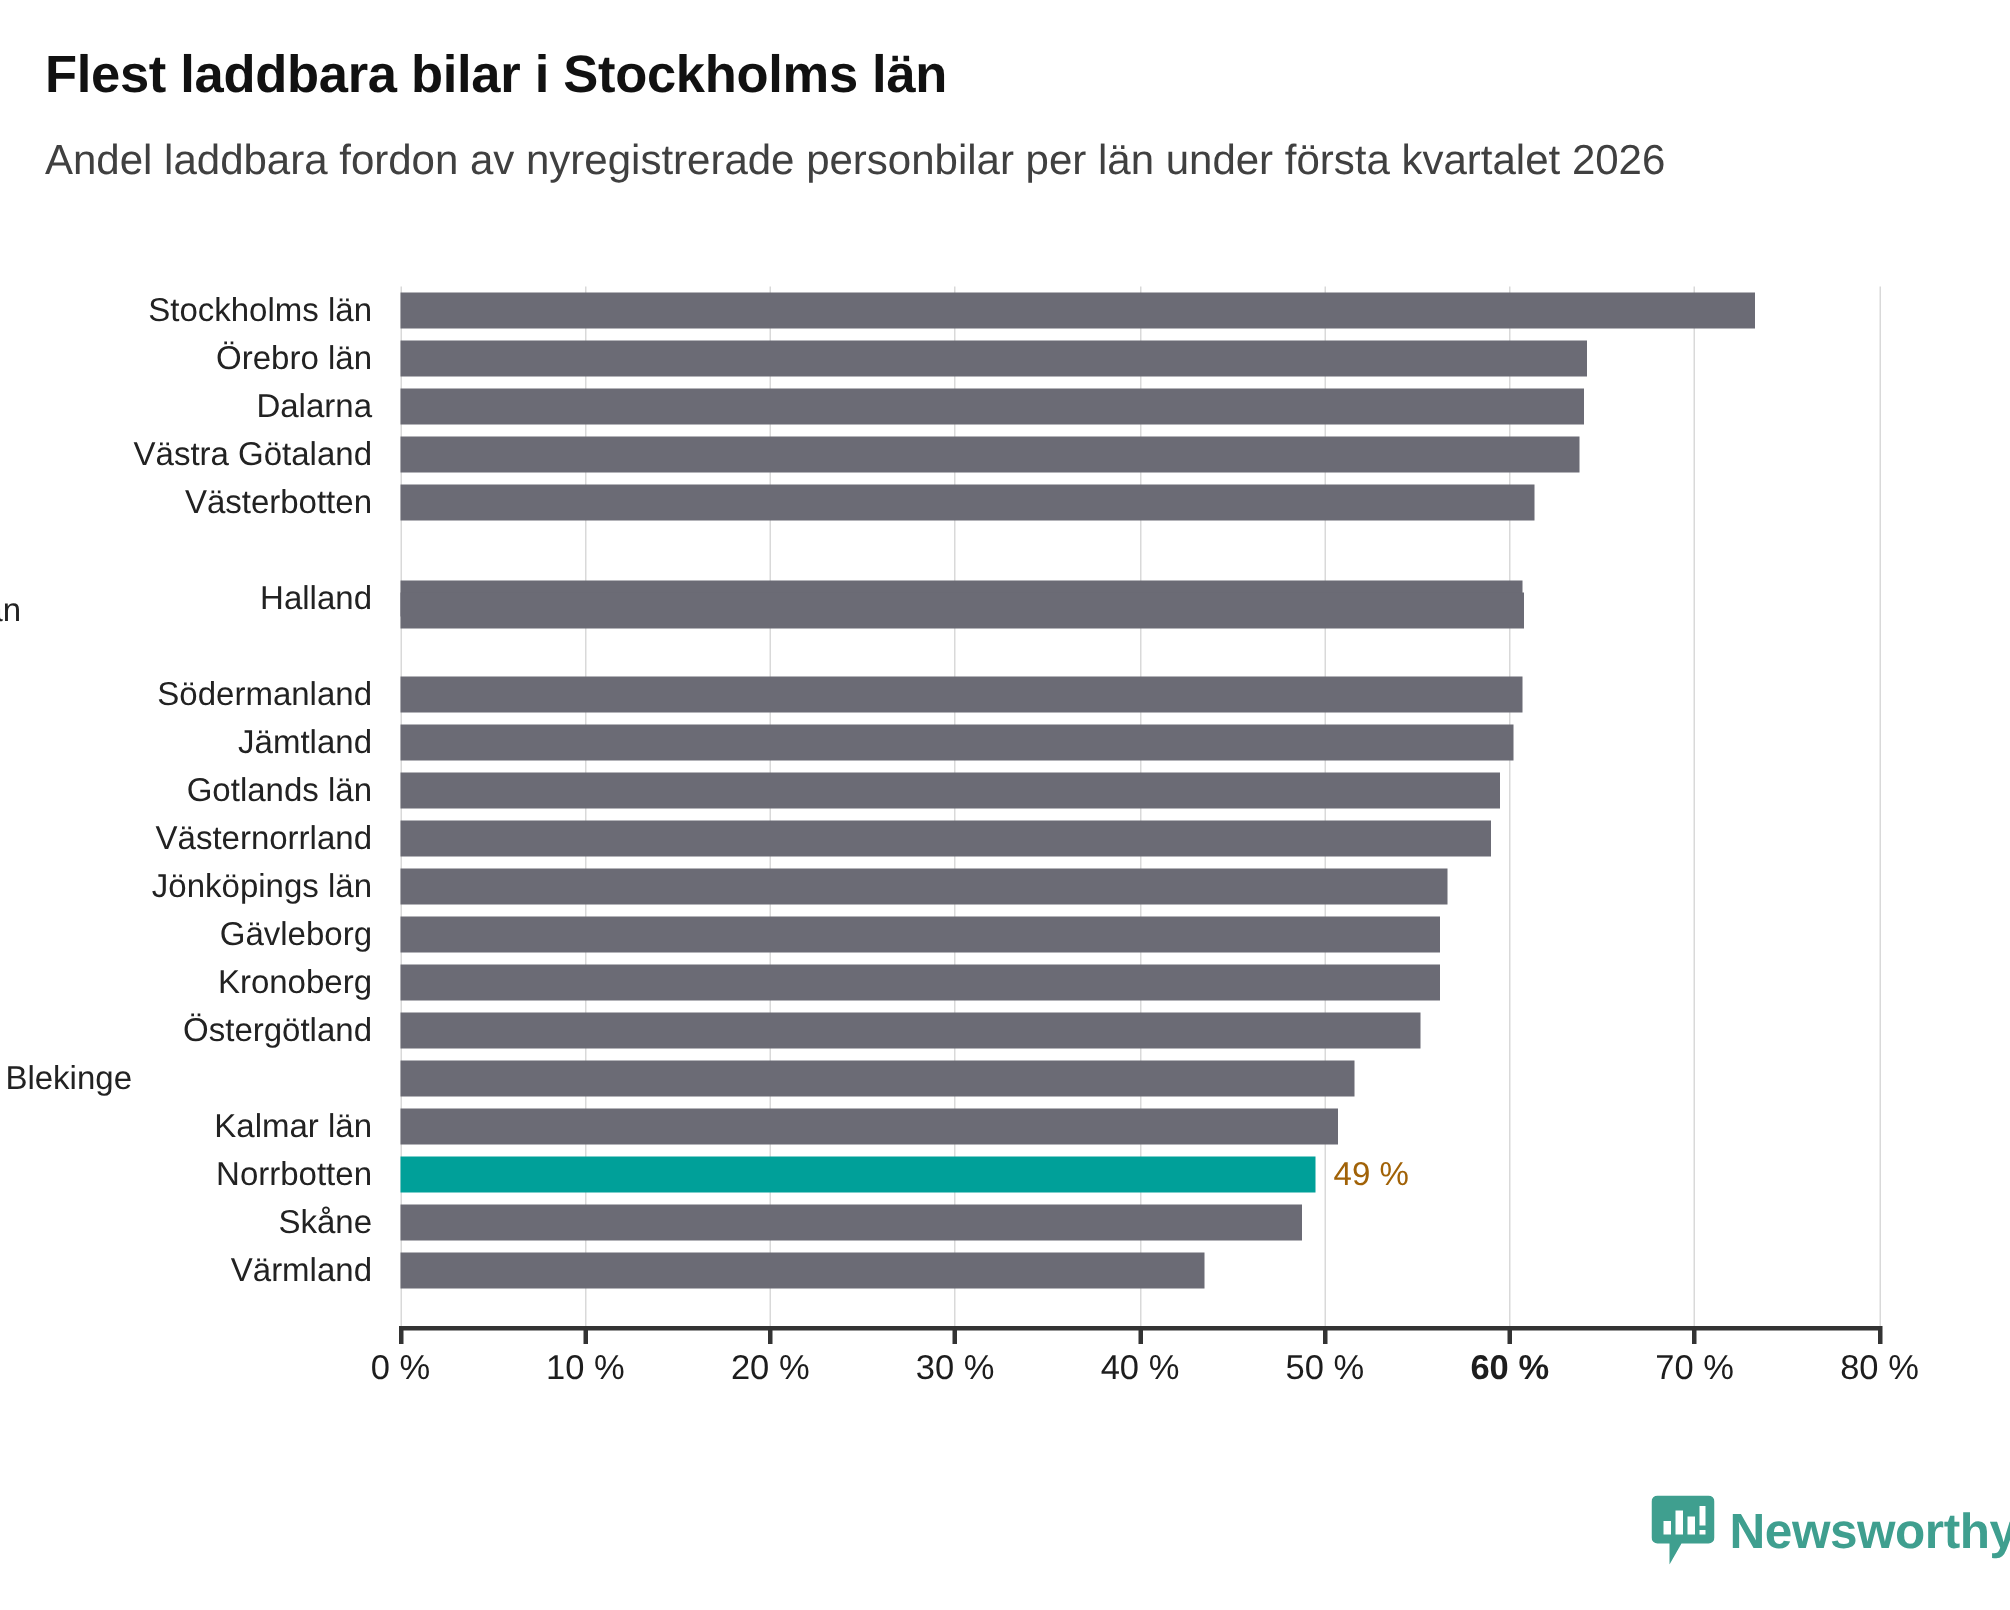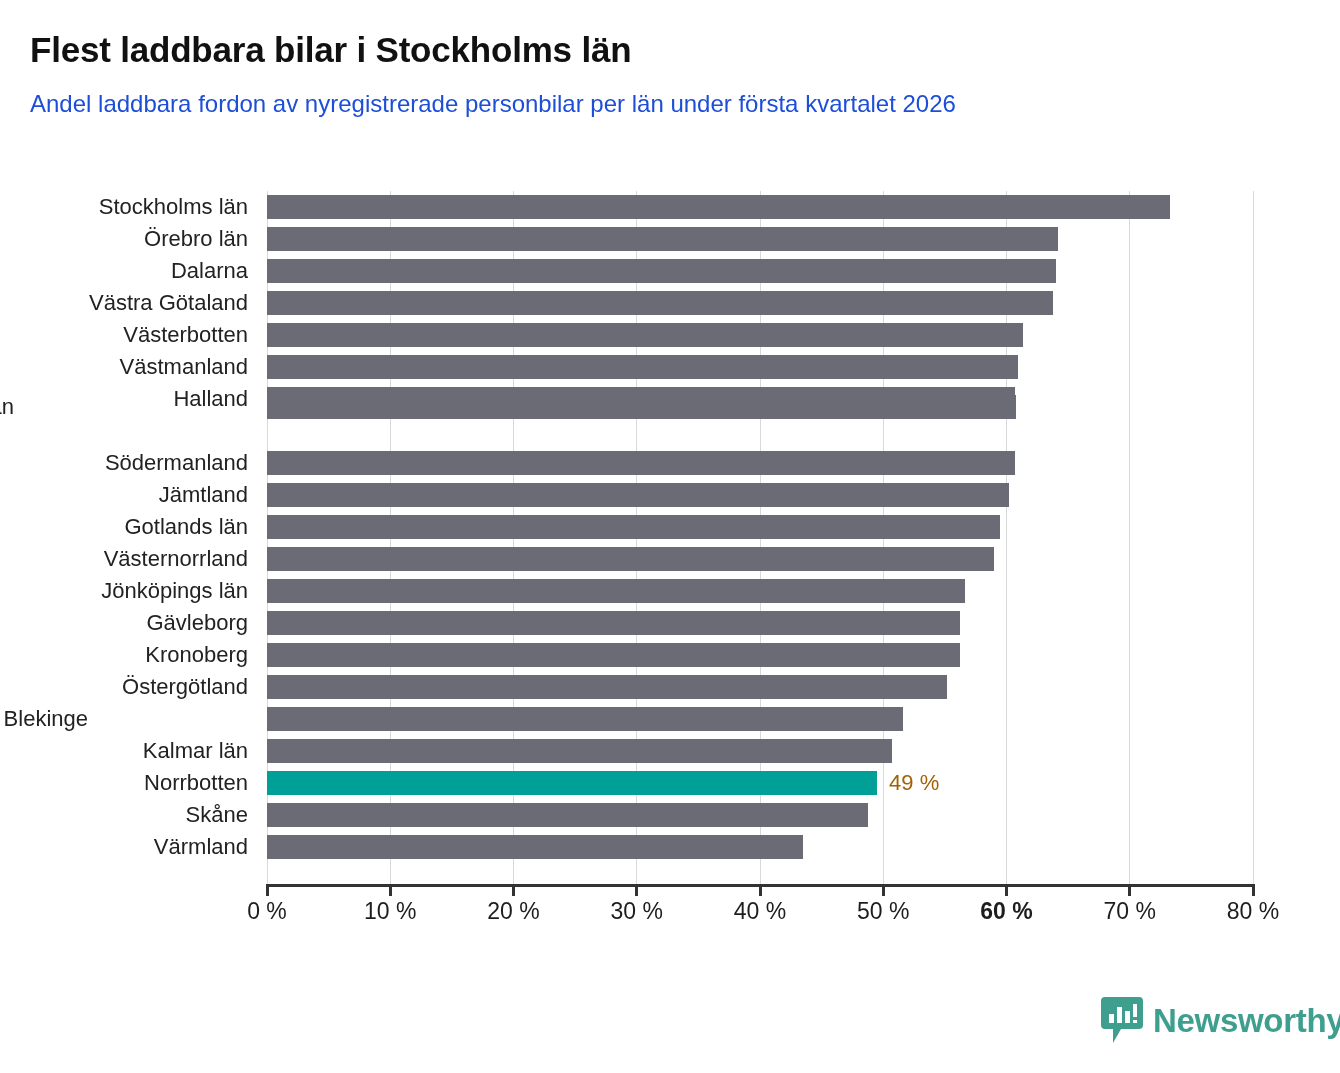--- a/index.html
+++ b/index.html
@@ -31,24 +31,24 @@
   .chart-title {
     font-size: 35px;
     font-weight: bold;
     letter-spacing: -0.2px;
     line-height: 1.15;
     color: #111111;
     margin: 0 0 20px 0;
     white-space: nowrap;
   }
   .chart-subtitle {
-    font-size: 24px;
+    font-size: 28px;
     font-weight: normal;
     line-height: 1.2;
-    color: #1d4ed8;
+    color: #404040;
     margin: 0;
     white-space: nowrap;
   }
 
   
   .plot-wrap {
     position: absolute;
     left: 0;
     top: 0;
     width: 1340px;
@@ -199,24 +199,20 @@
         <div class="bar" style="width: 788.8px;"></div>
       </div>
       <div class="bar-row" style="top: 287px; width: 1340px;">
         <div class="cat-label">Västra Götaland</div>
         <div class="bar" style="width: 786.335px;"></div>
       </div>
       <div class="bar-row" style="top: 319px; width: 1340px;">
         <div class="cat-label">Västerbotten</div>
         <div class="bar" style="width: 755.522px;"></div>
       </div>
-      <div class="bar-row" style="top: 351px; width: 1340px;">
-        <div class="cat-label">Västmanland</div>
-        <div class="bar" style="width: 750.592px;"></div>
-      </div>
       <div class="bar-row" style="top: 383px; width: 1340px;">
         <div class="cat-label">Halland</div>
         <div class="bar" style="width: 748.128px;"></div>
       </div>
       <div class="bar-row" style="top: 391px; width: 1106px;">
         <div class="cat-label">Uppsala län</div>
         <div class="bar" style="width: 749.36px;"></div>
       </div>
       <div class="bar-row" style="top: 447px; width: 1340px;">
         <div class="cat-label">Södermanland</div>

